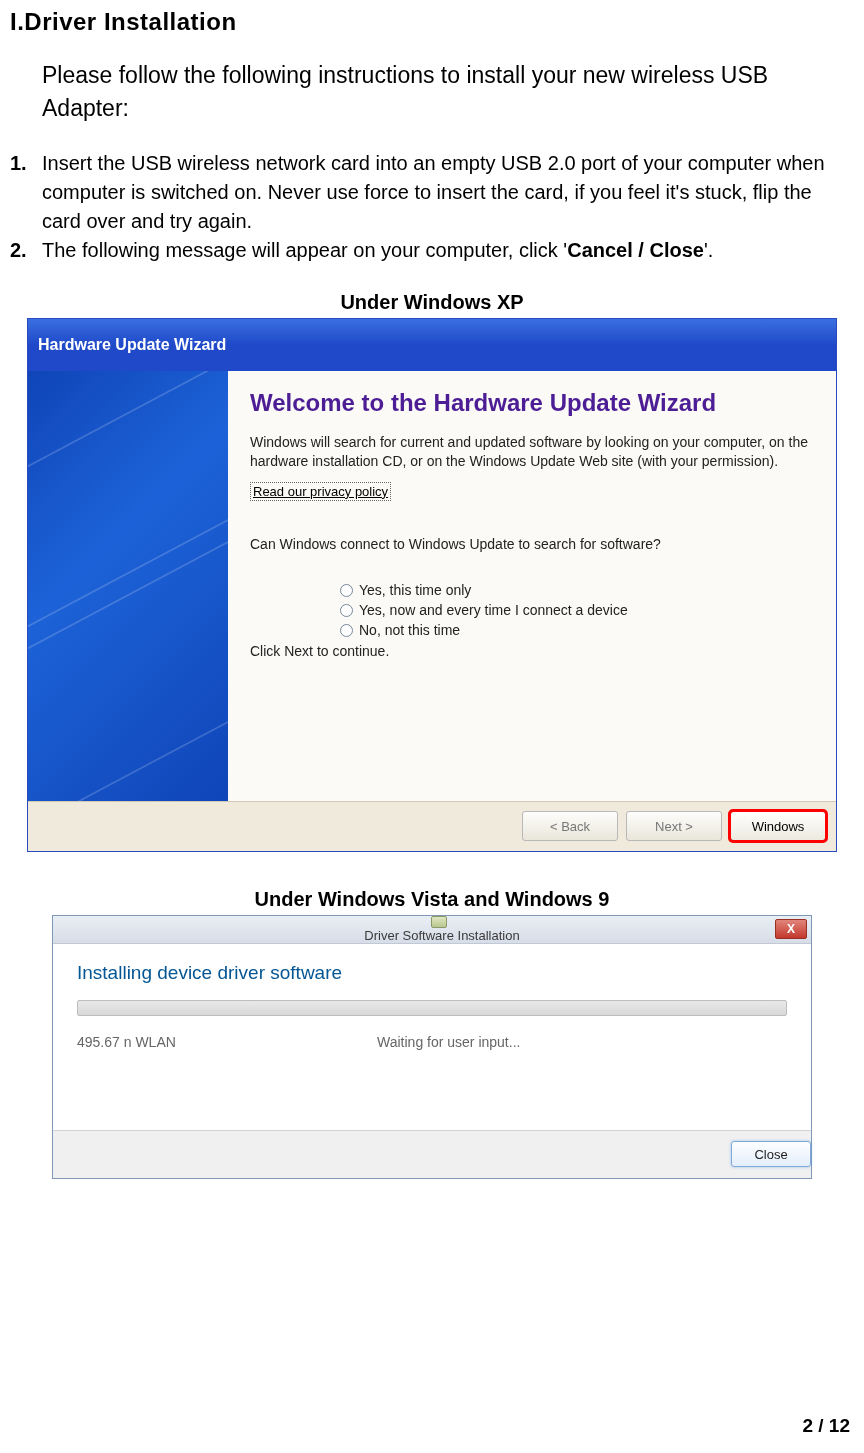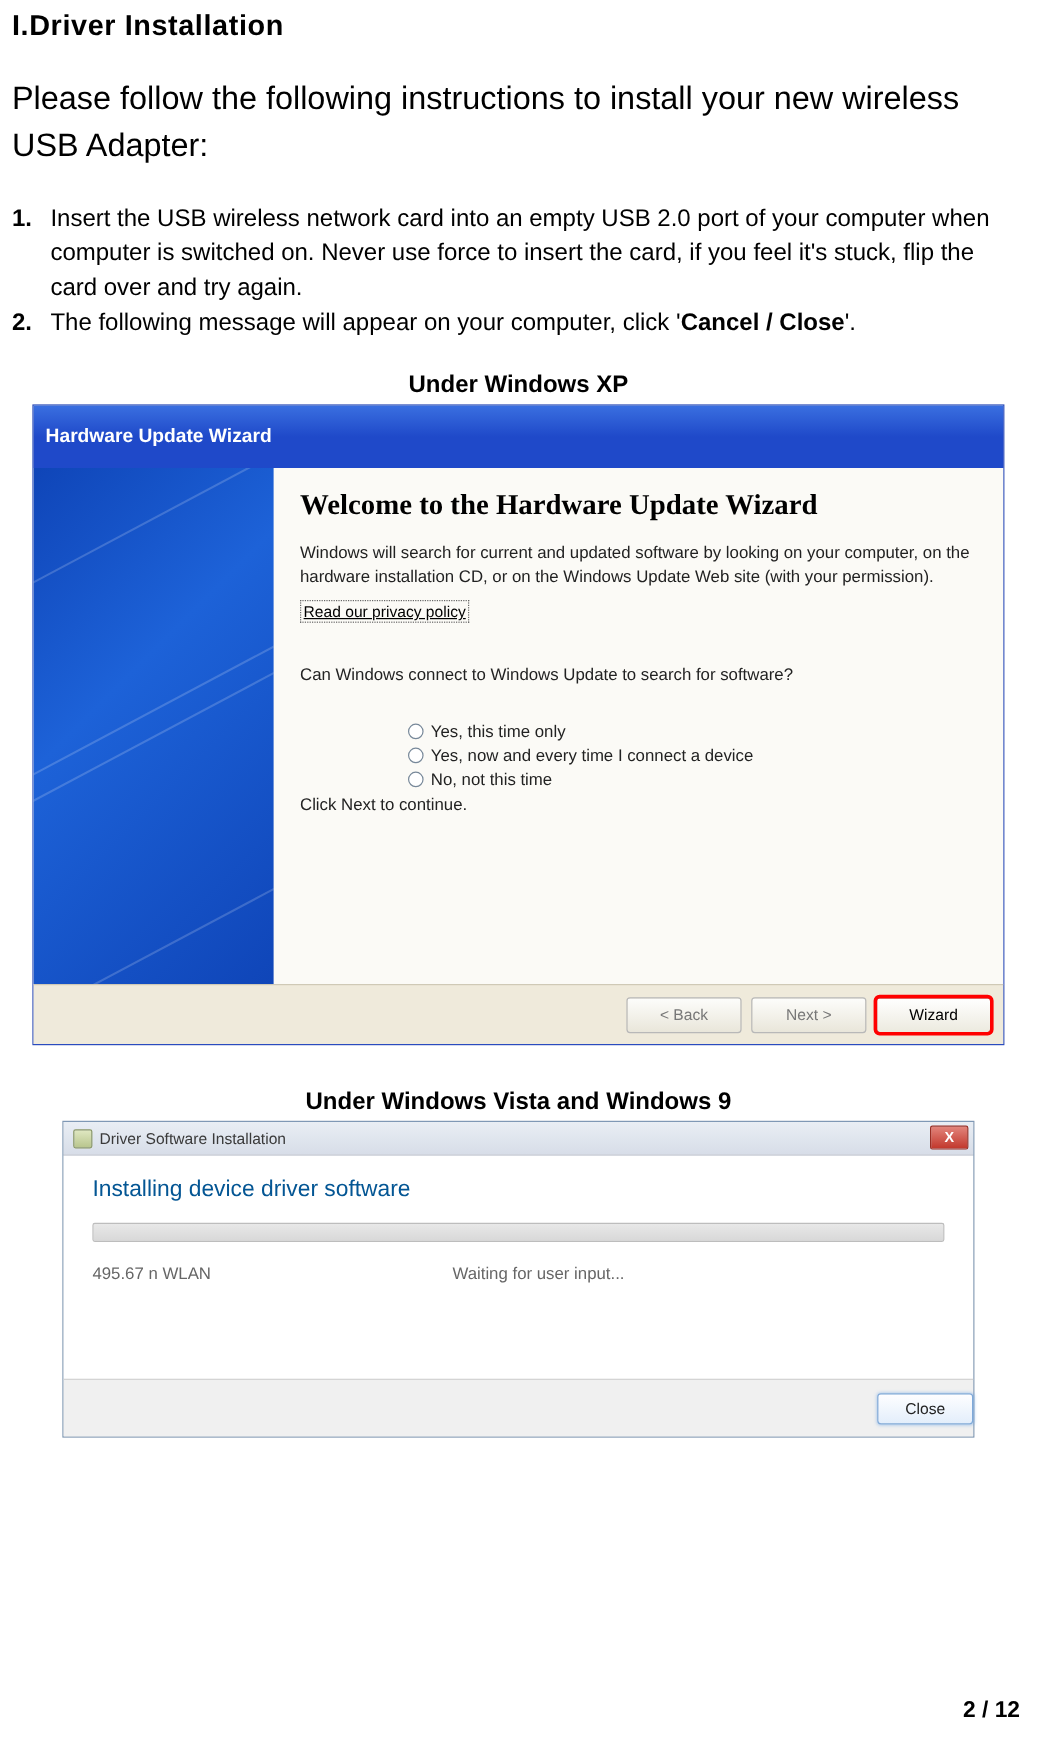--- a/index.html
+++ b/index.html
@@ -17,22 +17,23 @@
     padding: 8px 10px 20px 10px;
     position: relative;
   }
   h1.heading {
     font-size: 24px;
     font-weight: bold;
     margin: 0 0 14px 0;
     letter-spacing: 0.5px;
   }
   .bodytext {
-    font-size: 27px;
+    font-size: 23px;
     line-height: 1.45;
+    margin-left: 32px;
   }
   ol.steps {
     margin: 0;
     padding: 0;
     list-style: none;
   }
   ol.steps li {
     font-size: 20px;
     line-height: 1.45;
     display: flex;
@@ -101,25 +102,25 @@
   .xp-side .panel-lines::before { top: 40px; left: -20px; width: 240px; height: 180px; }
   .xp-side .panel-lines::after  { top: 200px; left: -30px; width: 260px; height: 200px; }
   .xp-main {
     flex: 1;
     padding: 18px 22px 0 22px;
     color: #222;
     font-size: 14px;
     position: relative;
   }
   .xp-main h2 {
-    font-family: Liberation Serif, serif;
+    font-family: Liberation Sans, sans-serif;
     font-size: 24px;
     font-weight: bold;
     margin: 0 0 16px 0;
-    color: #000000;
+    color: #4c1d95;
   }
   .xp-main p { margin: 0 0 10px 0; line-height: 1.4; }
   .xp-link {
     color: #000;
     text-decoration: underline;
     border: 1px dotted #666;
     padding: 1px 2px;
     display: inline-block;
     font-size: 13px;
   }
@@ -173,24 +174,25 @@
     background: #ececec;
     font-family: "Segoe UI", Tahoma, sans-serif;
     position: relative;
   }
   .vista-titlebar {
     height: 28px;
     background: linear-gradient(#e9eef4, #d7dde8);
     border-bottom: 1px solid #c3c9d4;
     display: flex;
     align-items: center;
-    padding-left: 8px;
+    padding-left: 20px;
     font-size: 13px;
     color: #3a3a3a;
     position: relative;
+    flex-direction: column;
   }
   .vista-close {
     position: absolute;
     right: 4px; top: 3px;
     width: 32px; height: 20px;
     background: linear-gradient(#e2847b, #c2382c);
     border: 1px solid #9a2e24;
     border-radius: 2px;
     color: #fff;
     font-size: 12px;
@@ -300,21 +302,21 @@
             <span class="dot"></span>
             <span>No, not this time</span>
           </div>
         </div>
         <p class="xp-continue">Click Next to continue.</p>
       </div>
     </div>
     <div class="xp-buttonbar">
       <div class="xp-btn">&lt; Back</div>
       <div class="xp-btn">Next &gt;</div>
-      <div class="xp-btn enabled highlight">Wizard</div>
+      <div class="xp-btn enabled highlight">Windows</div>
     </div>
   </div>
 
   <div class="subhead" style="margin-top:36px">Under Windows Vista and Windows 9</div>
 
   <div class="vista-window">
     <div class="vista-titlebar">
       <span class="disk-icon"></span>
       <span>Driver Software Installation</span>
       <div class="vista-close">

